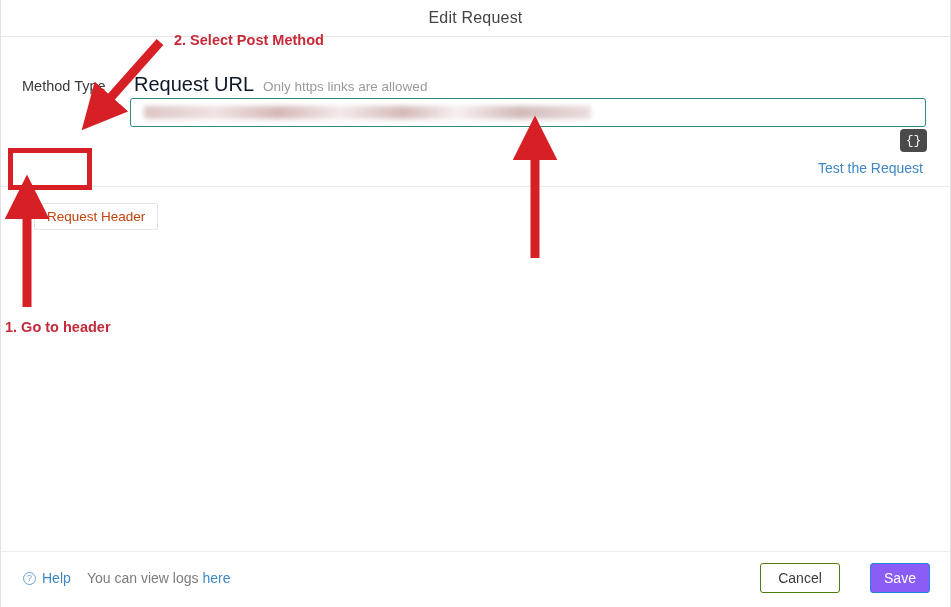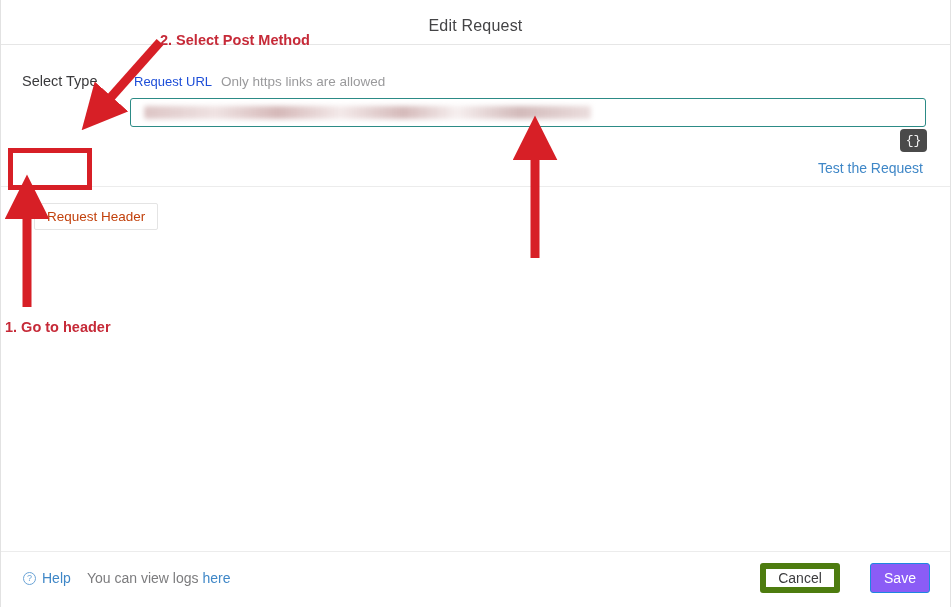--- a/index.html
+++ b/index.html
@@ -32,21 +32,21 @@
   .frame-right {
     position: absolute;
     right: 0; top: 0; bottom: 0;
     width: 1px;
     background: #e2e2e2;
   }
 
   
   .titlebar {
     position: absolute;
-    left: 1px; right: 1px; top: 8px;
+    left: 1px; right: 1px; top: 0;
     height: 36px;
     display: flex;
     align-items: center;
     justify-content: center;
     border-bottom: 1px solid #e6e6e6;
     background: #ffffff;
   }
   .titlebar .title {
     font-size: 16px;
     color: #444446;
@@ -60,22 +60,22 @@
     top: 73px;
     display: flex;
     align-items: baseline;
   }
   .lbl-request-type {
     font-size: 14.5px;
     color: #3a3a3c;
     width: 112px;
   }
   .lbl-request-url {
-    font-size: 13px;
-    color: #1d4ed8;
+    font-size: 20px;
+    color: #0f172a;
   }
   .lbl-https-hint {
     font-size: 13.5px;
     color: #9a9a9c;
     margin-left: 9px;
   }
 
   .select-wrap {
     position: absolute;
     left: 20px;
@@ -283,21 +283,21 @@
     font-size: 14px;
     display: flex;
     align-items: center;
     justify-content: center;
     box-sizing: border-box;
   }
   .btn-cancel {
     right: 110px;
     top: 11px;
     width: 80px;
-    border: 6px solid #4d7c0f;
+    border: 1px solid #4d7c0f;
     background: #fff;
     color: #3c3c3e;
   }
   .btn-save {
     right: 20px;
     top: 11px;
     width: 60px;
     border: 1px solid #1e86e0;
     background: #8b5cf6;
     color: #ffffff;
@@ -336,21 +336,21 @@
 <div id="app">
 
   <div class="frame-left"></div>
   <div class="frame-right"></div>
 
   <div class="titlebar">
     <div class="title">Edit Request</div>
   </div>
 
   <div class="req-labels">
-    <div class="lbl-request-type">Select Type</div>
+    <div class="lbl-request-type">Method Type</div>
     <div class="lbl-request-url">Request URL</div>
     <div class="lbl-https-hint">Only https links are allowed</div>
   </div>
 
 
   <div class="url-input">
     <div class="url-redacted"></div>
   </div>
 
   <div class="json-badge">{}</div>
@@ -385,19 +385,19 @@
 
       <line x1="27" y1="307" x2="27" y2="196" stroke="#d71f26" stroke-width="9" marker-end="url(#ah)"></line>
 
       <line x1="160" y1="42" x2="96" y2="114" stroke="#d71f26" stroke-width="9" marker-end="url(#ah)"></line>
 
       <line x1="535" y1="258" x2="535" y2="137" stroke="#d71f26" stroke-width="9" marker-end="url(#ah)"></line>
     </svg>
 
     <div class="anno-box" style="left:8px; top:148px; width:84px; height:42px;"></div>
 
-    <div class="anno-text" style="left:160px; top:31px;">2. Select Post Method</div>
+    <div class="anno-text" style="left:174px; top:31px;">2. Select Post Method</div>
 
     <div class="anno-text" style="left:5px; top:318px;">1. Go to header</div>
 
   </div>
 
 </div>
 
 </body></html>

